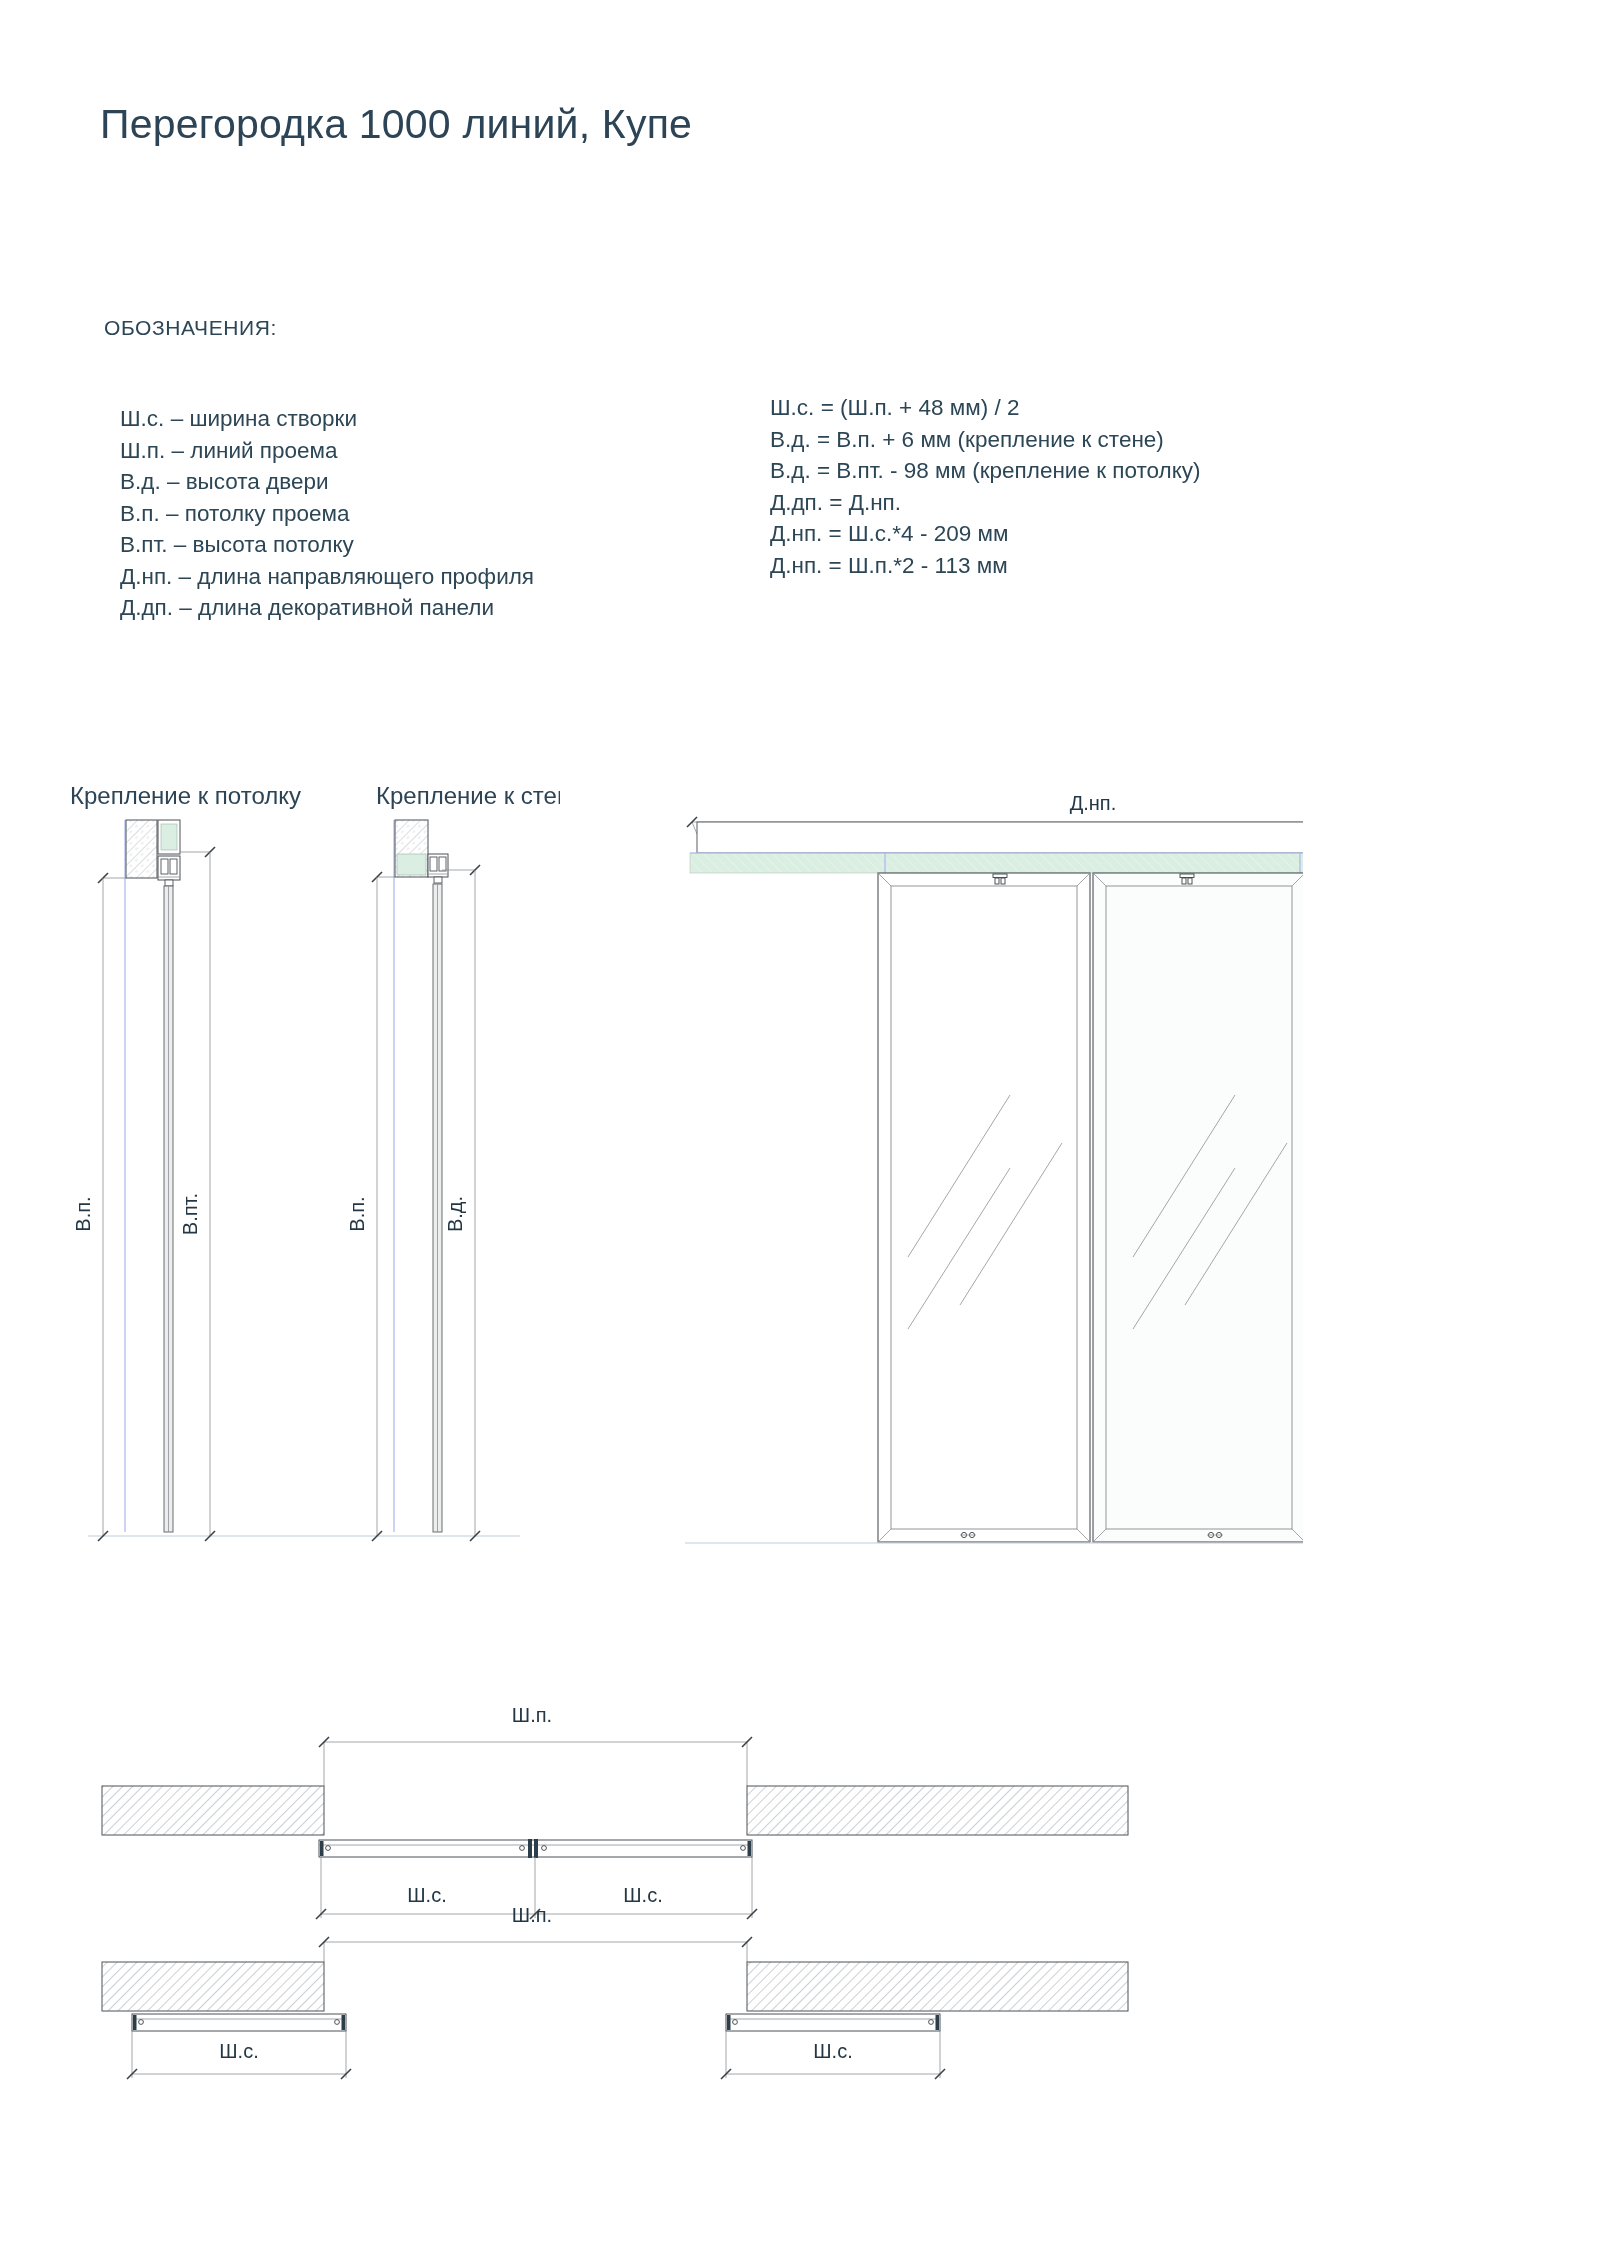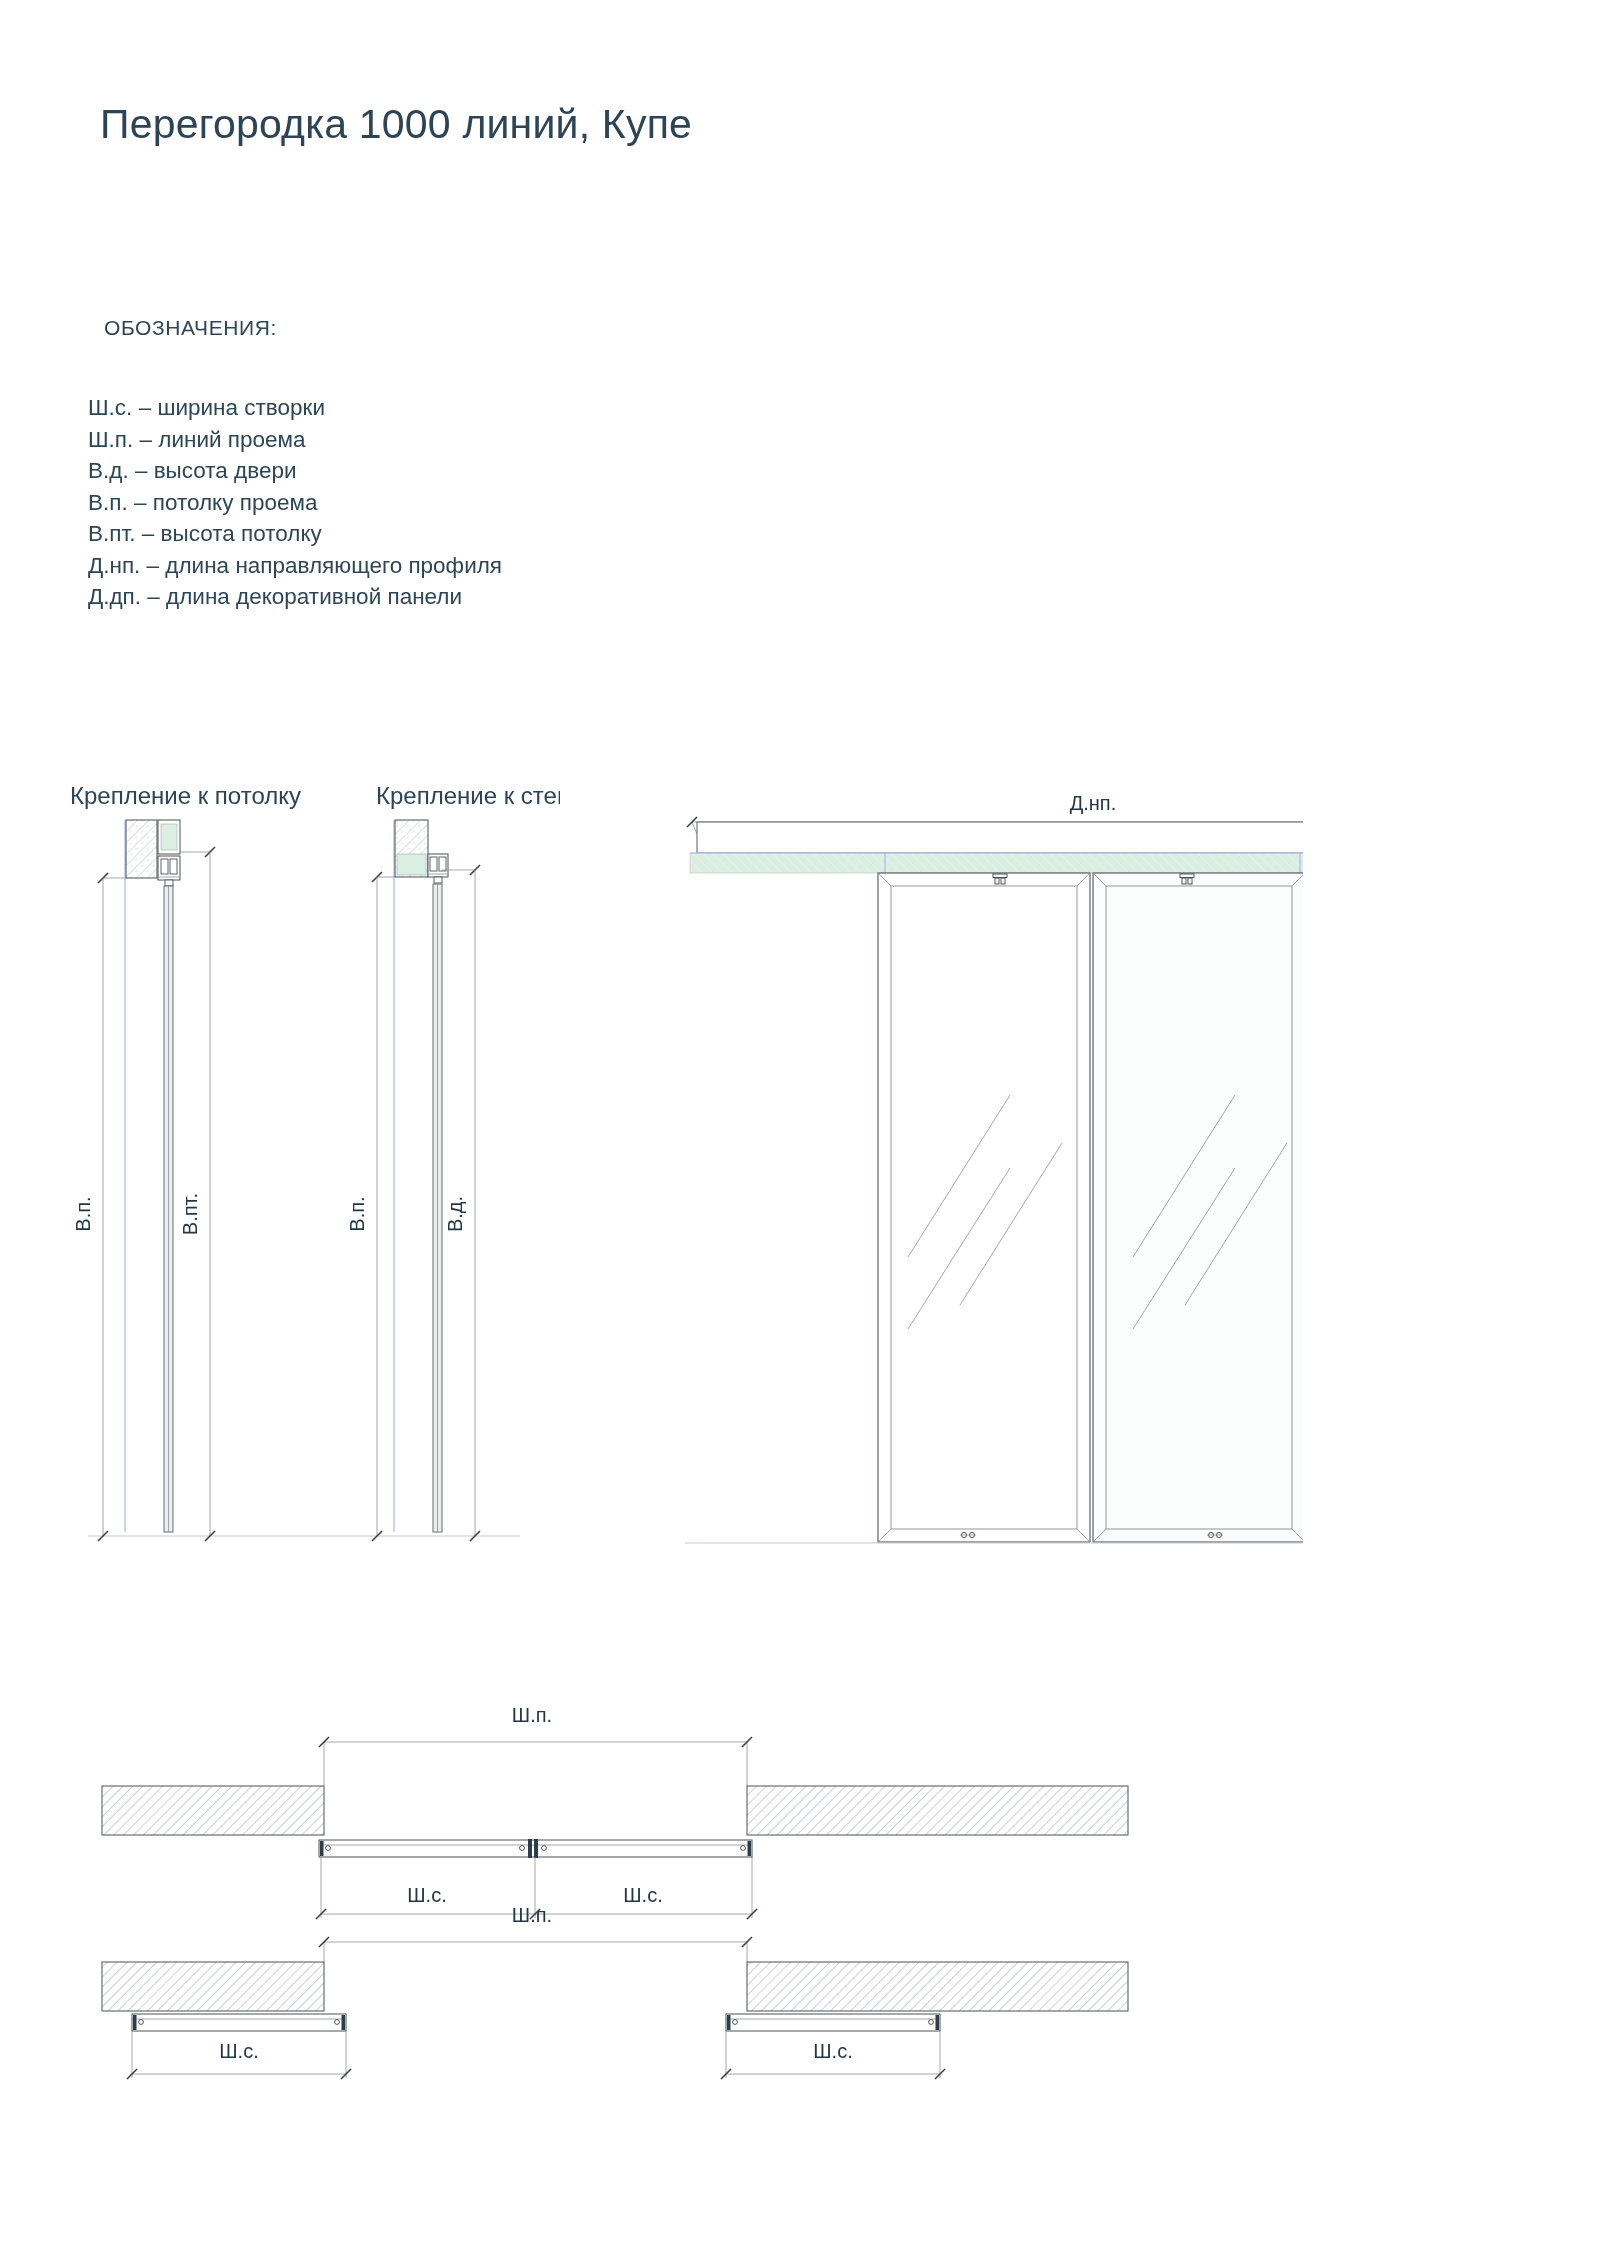--- a/index.html
+++ b/index.html
@@ -12,21 +12,21 @@
     left:100px;top:96px;width:1100px;
     font-size:41px;line-height:57px;font-weight:500;letter-spacing:.2px;color:#2c4455;
   }
   .legend-heading{
     left:104px;top:316px;font-size:21px;letter-spacing:.6px;color:#2c4656;
   }
   .legend-col{
     top:392px;font-size:22.5px;line-height:31.5px;color:#2c4656;
   }
   .legend-col div{white-space:nowrap;}
-  .defs-col{left:88px;}
+  .defs-col{left:120px;margin-top:11px;}
   .formulas-col{left:770px;}
   svg text{
     font-family:"Liberation Sans", sans-serif;
     fill:#233744;
   }
   svg .sec-title{font-size:24px;fill:#2c4455;}
   svg .dim{font-size:20px;fill:#233744;}
   .thin{stroke:#8b9096;stroke-width:.8;}
   .blue{stroke:#a9b7ec;stroke-width:1.2;}
   .tick{stroke:#3c4246;stroke-width:1.6;}
@@ -46,20 +46,28 @@
   <div class="abs legend-col defs-col">
     <div>Ш.с. – ширина створки</div>
     <div>Ш.п. – линий проема</div>
     <div>В.д. – высота двери</div>
     <div>В.п. – потолку проема</div>
     <div>В.пт. – высота потолку</div>
     <div>Д.нп. – длина направляющего профиля</div>
     <div>Д.дп. – длина декоративной панели</div>
   </div>
 
+  <div class="abs legend-col formulas-col">
+    <div>Ш.с. = (Ш.п. + 48 мм) / 2</div>
+    <div>В.д. = В.п. + 6 мм (крепление к стене)</div>
+    <div>В.д. = В.пт. - 98 мм (крепление к потолку)</div>
+    <div>Д.дп. = Д.нп.</div>
+    <div>Д.нп. = Ш.с.*4 - 209 мм</div>
+    <div>Д.нп. = Ш.п.*2 - 113 мм</div>
+  </div>
 
   <svg class="abs" style="left:40px;top:770px;" width="520" height="780" viewBox="0 0 520 780">
     <defs>
       <pattern id="hatchLight" width="8" height="8" patternUnits="userSpaceOnUse" patternTransform="rotate(45)">
         <rect width="8" height="8" fill="#ffffff"></rect>
         <line x1="0" y1="0" x2="0" y2="8" stroke="#a6abb0" stroke-width="0.8"></line>
         <line x1="4" y1="2" x2="4" y2="5" stroke="#c4c8cc" stroke-width="0.6"></line>
       </pattern>
     </defs>
 

